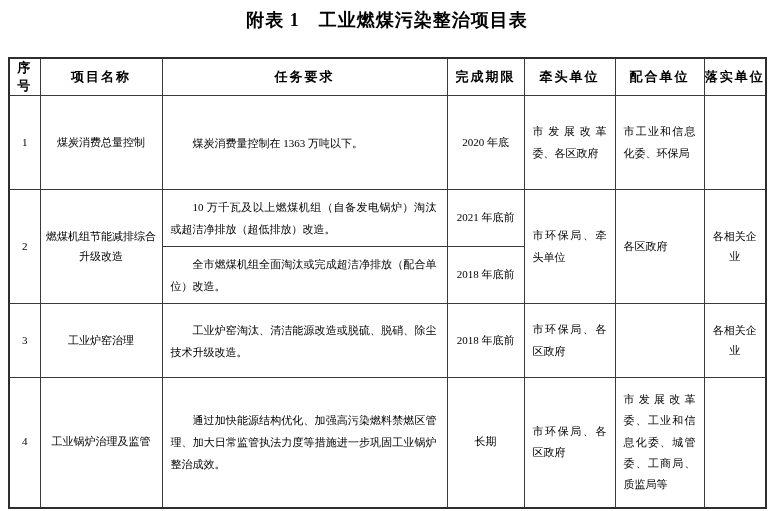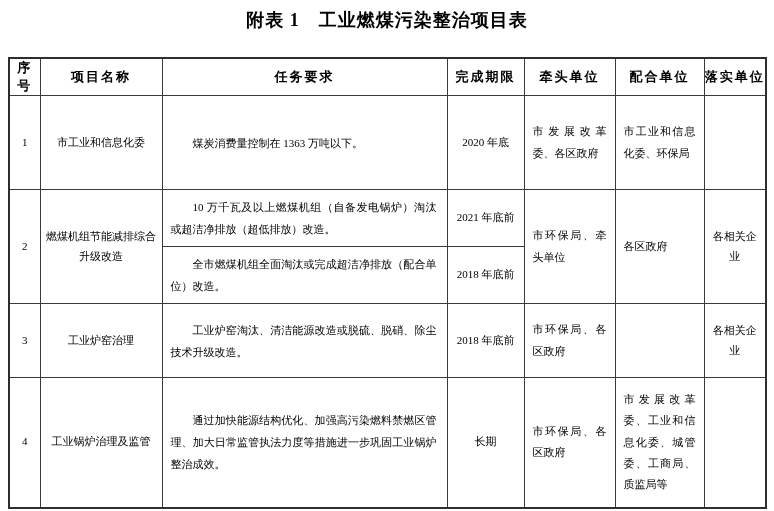--- a/index.html
+++ b/index.html
@@ -92,21 +92,21 @@
       <th>完成期限</th>
       <th>牵头单位</th>
       <th>配合单位</th>
       <th>落实单位</th>
     </tr>
   </thead>
   <tbody>
 
     <tr class="h-row1">
       <td class="center">1</td>
-      <td class="center">市工业和信息化委</td>
+      <td class="center">煤炭消费总量控制</td>
       <td class="task">煤炭消费量控制在 1363 万吨以下。</td>
       <td class="center">2020 年底</td>
       <td class="unit">市发展改革委、各区政府</td>
       <td class="unit">市工业和信息化委、环保局</td>
       <td class="center"></td>
     </tr>
 
     <tr class="h-row2a">
       <td class="center" rowspan="2">2</td>
       <td class="center" rowspan="2">燃煤机组节能减排综合升级改造</td>

